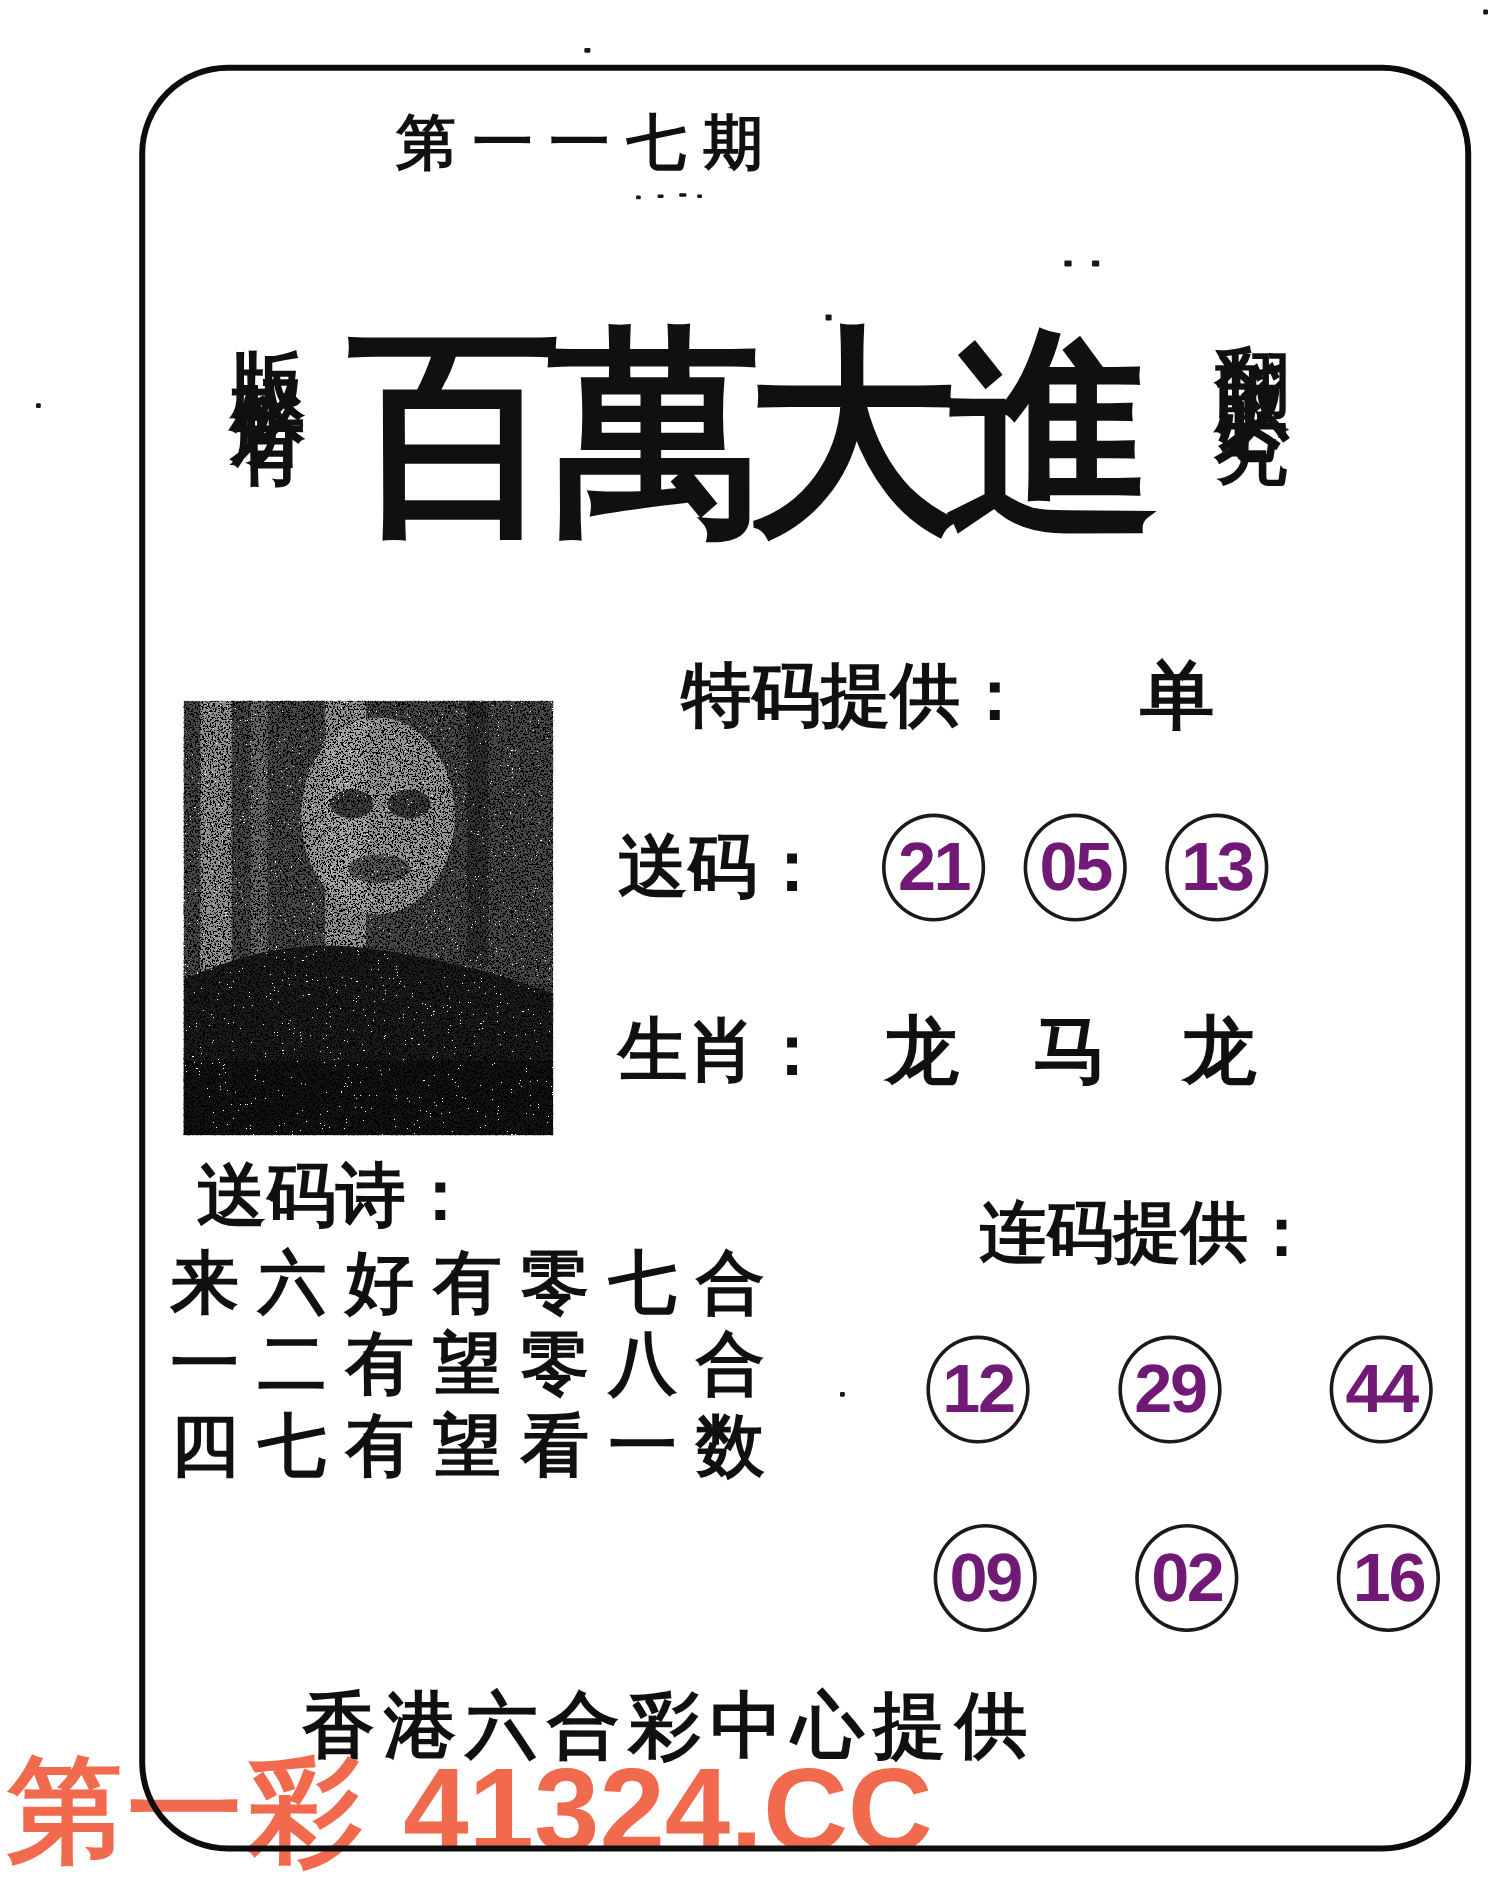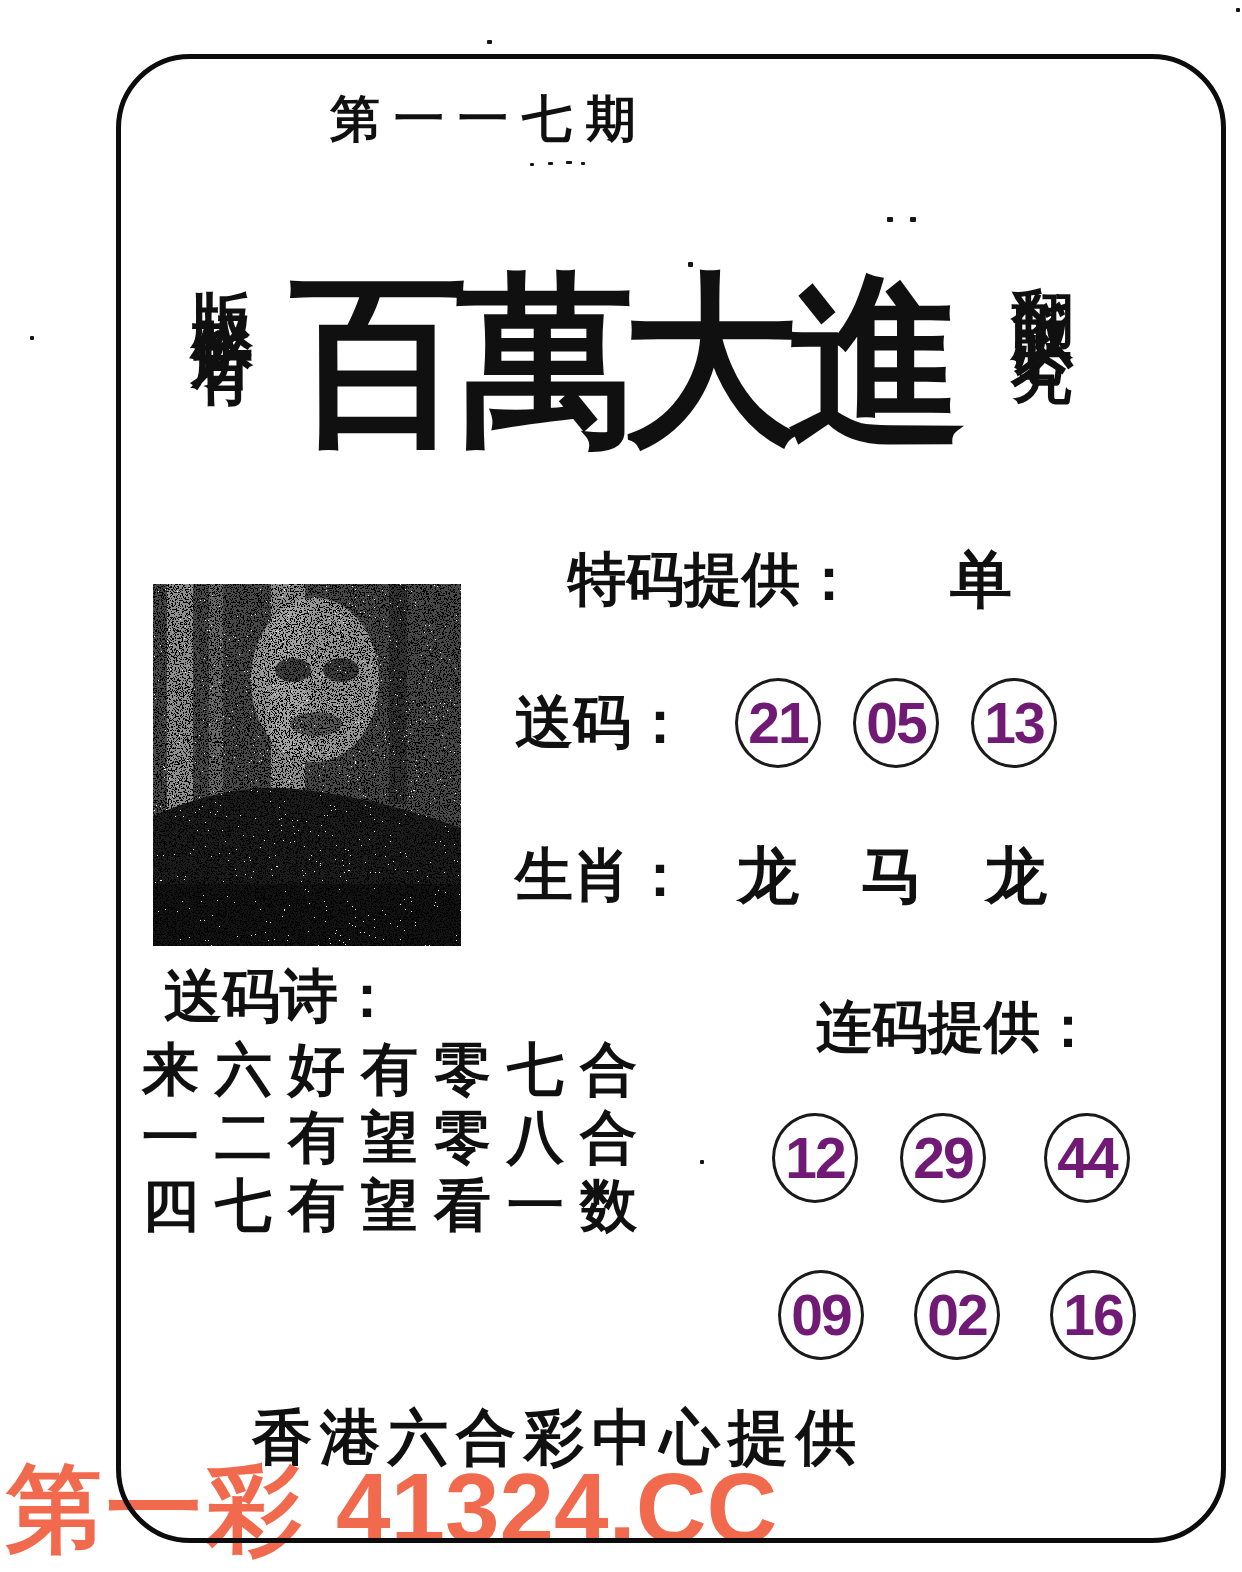--- a/index.html
+++ b/index.html
@@ -67,21 +67,21 @@
   }
   .send-row .circle{margin-left:32px;}
   .poem-label{position:absolute;left:164px;top:958px;font-size:58px;font-weight:700;}
   .poem-lines{
     position:absolute;left:142px;top:1036px;
     font-size:57px;font-weight:600;
     line-height:68px;letter-spacing:16px;
     white-space:nowrap;
   }
   .lianma-label{position:absolute;left:816px;top:990px;font-size:56px;font-weight:700;white-space:nowrap;}
-  .circle-row{position:absolute;display:flex;}
+  .circle-row{position:absolute;display:flex;gap:32px;}
   .circle-row-1{left:772px;top:1113px;}
   .circle-row-1 .circle + .circle{margin-left:42px;}
   .circle-row-1 .circle:last-child{margin-left:58px;}
   .circle-row-2{left:778px;top:1270px;}
   .circle-row-2 .circle + .circle{margin-left:50px;}
   .footer-line{
     position:absolute;left:252px;top:1398px;
     font-size:60px;font-weight:700;letter-spacing:8px;white-space:nowrap;
   }
   .watermark{

